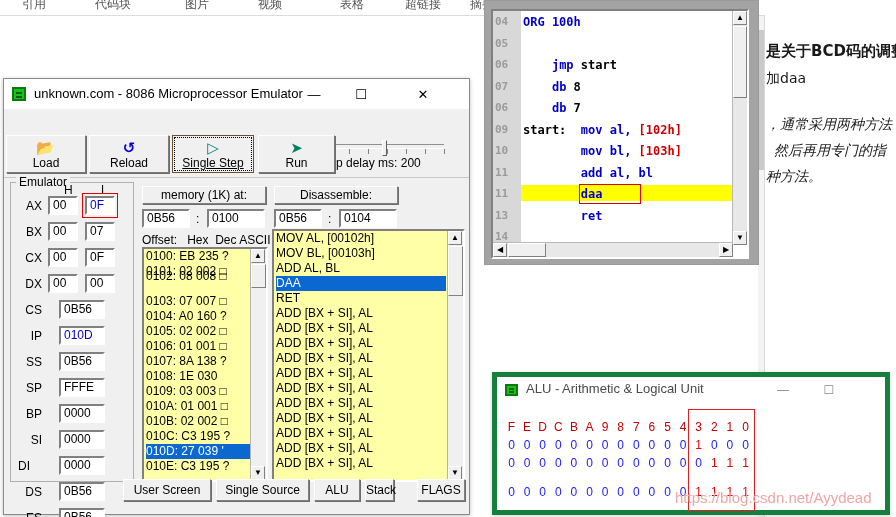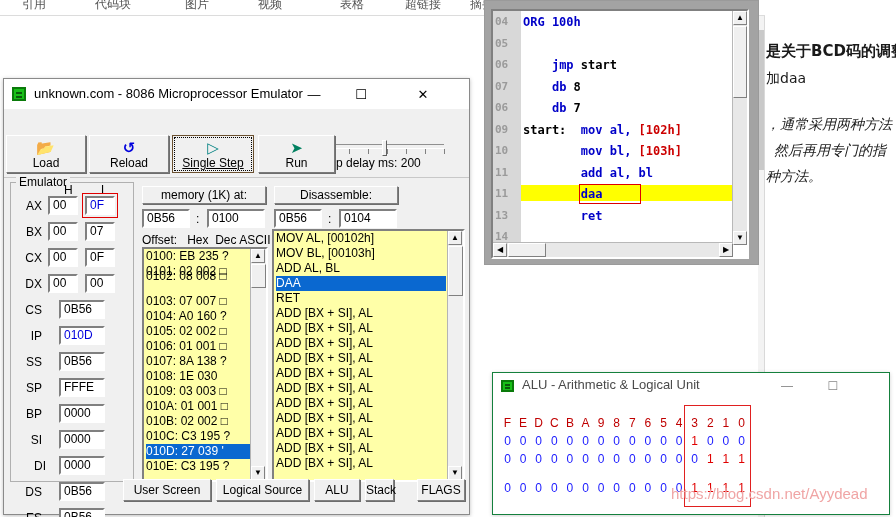--- a/index.html
+++ b/index.html
@@ -184,21 +184,21 @@
   #slider-track{position:absolute;left:322px;top:12px;width:118px;height:3px;
     border-top:1px solid #909090;border-bottom:1px solid #fff;}
   .slider-tick{position:absolute;top:17px;width:1px;height:5px;background:#808080;}
   #slider-thumb{position:absolute;left:378px;top:8px;width:5px;height:16px;background:#f0f0f0;
     border:1px solid;border-color:#ffffff #606060 #606060 #ffffff;box-sizing:border-box;}
   #slider-label{position:absolute;left:316px;top:24px;font-size:12px;white-space:nowrap;}
 
   
   #alu{
     left:492px;top:372px;width:398px;height:143px;background:#ffffff;
-    border:1px solid #15803d;box-sizing:border-box;
+    border:5px solid #15803d;box-sizing:border-box;
     box-shadow:0 1px 4px rgba(0,0,0,.18);
   }
   #alu-titlebar{position:absolute;left:0;top:0;width:100%;height:26px;background:#fff;}
   #alu-icon{position:absolute;left:8px;top:7px;width:13px;height:12px;background:#18c018;border:2px solid #0a7a0a;box-sizing:border-box;}
   #alu-icon:before{content:"";position:absolute;left:2px;top:2px;width:5px;height:2px;background:#0a5a0a;}
   #alu-icon:after{content:"";position:absolute;left:2px;top:5px;width:5px;height:2px;background:#0a5a0a;}
   #alu-title-text{position:absolute;left:29px;top:4px;font-size:13px;color:#4a4a4a;white-space:nowrap;}
   .alu-ctrl{position:absolute;top:0;width:40px;height:26px;display:flex;align-items:center;justify-content:center;font-size:12px;color:#888;}
   .bitcell{
     position:absolute;width:15px;text-align:center;font-size:12px;
@@ -352,21 +352,21 @@
       <div class="rlabel" style="left: 16px; top: 250px;">IP</div>
       <div class="rfield w4 blue" style="left: 55px; top: 247px;">010D</div>
       <div class="rlabel" style="left: 16px; top: 276px;">SS</div>
       <div class="rfield w4" style="left: 55px; top: 273px;">0B56</div>
       <div class="rlabel" style="left: 16px; top: 302px;">SP</div>
       <div class="rfield w4" style="left: 55px; top: 299px;">FFFE</div>
       <div class="rlabel" style="left: 16px; top: 328px;">BP</div>
       <div class="rfield w4" style="left: 55px; top: 325px;">0000</div>
       <div class="rlabel" style="left: 16px; top: 354px;">SI</div>
       <div class="rfield w4" style="left: 55px; top: 351px;">0000</div>
-      <div class="rlabel" style="left: 20px; top: 380px;">DI</div>
+      <div class="rlabel" style="left: 4px; top: 380px;">DI</div>
       <div class="rfield w4" style="left: 55px; top: 377px;">0000</div>
       <div class="rlabel" style="left: 16px; top: 406px;">DS</div>
       <div class="rfield w4" style="left: 55px; top: 403px;">0B56</div>
       <div class="rlabel" style="left: 16px; top: 432px;">ES</div>
       <div class="rfield w4" style="left: 55px; top: 429px;">0B56</div>
     </div>
 
   <div class="hdrbtn" style="left:138px;top:107px;width:124px;">memory (1K) at:</div>
   <div class="addrfield" style="left:138px;top:130px;width:48px;">0B56</div>
   <div class="colon" style="left:192px;top:133px;">:</div>
@@ -422,21 +422,21 @@
       </div>
     <div class="vscroll" style="right:0;height:100%;">
       <div class="sb-btn" style="left:0;top:0;">▲</div>
       <div class="sb-thumb" style="left:0;top:15px;width:15px;height:50px;"></div>
       <div class="sb-btn" style="left:0;bottom:0;">▼</div>
     </div>
   </div>
 
   <div id="bottom-buttons">
       <div class="botbtn" style="left: 119px; top: 400px; width: 88px;">User Screen</div>
-      <div class="botbtn" style="left: 212px; top: 400px; width: 93px;">Logical Source</div>
+      <div class="botbtn" style="left: 212px; top: 400px; width: 93px;">Single Source</div>
       <div class="botbtn" style="left: 310px; top: 400px; width: 46px;">ALU</div>
       <div class="botbtn" style="left: 361px; top: 400px; width: 29px;">Stack</div>
       <div class="botbtn" style="left: 413px; top: 400px; width: 48px;">FLAGS</div>
     </div>
 </div>
 
 <div class="abs w9" id="alu">
   <div id="alu-titlebar">
     <div id="alu-icon"></div>
     <div id="alu-title-text">ALU - Arithmetic &amp; Logical Unit</div>

